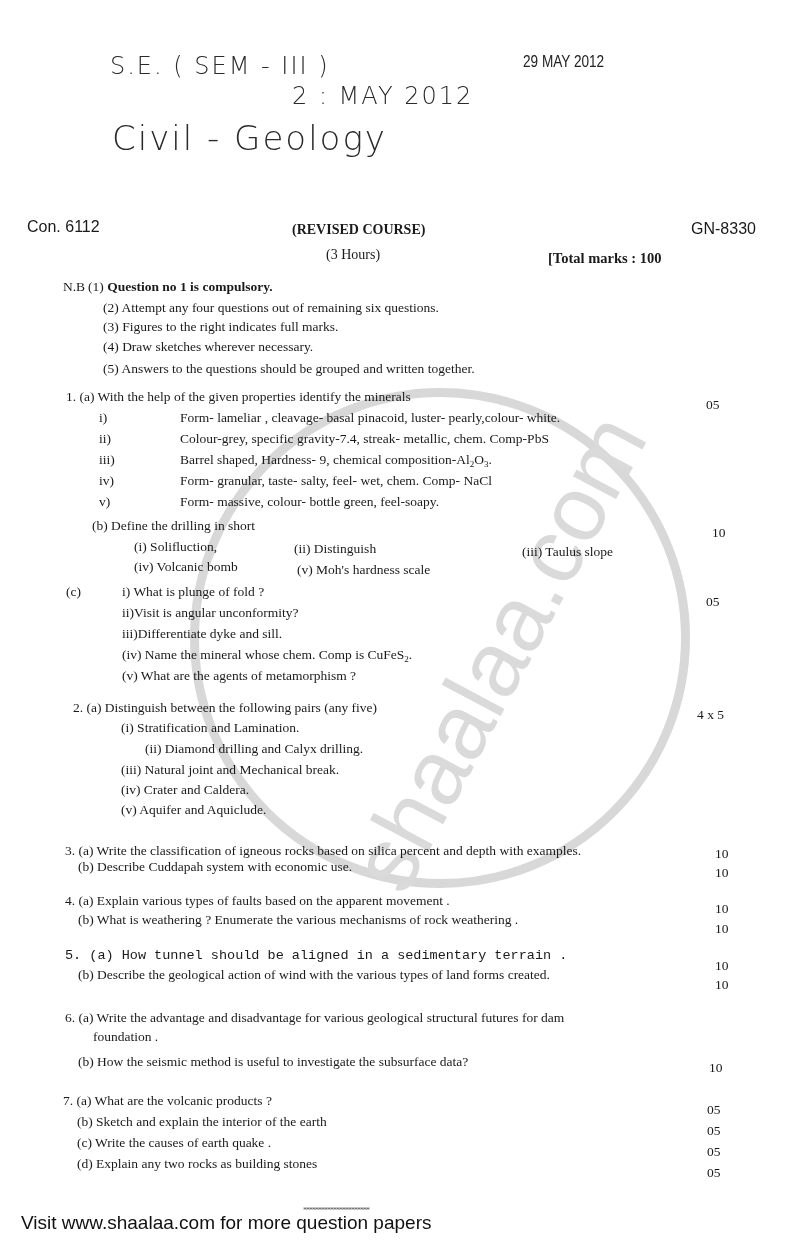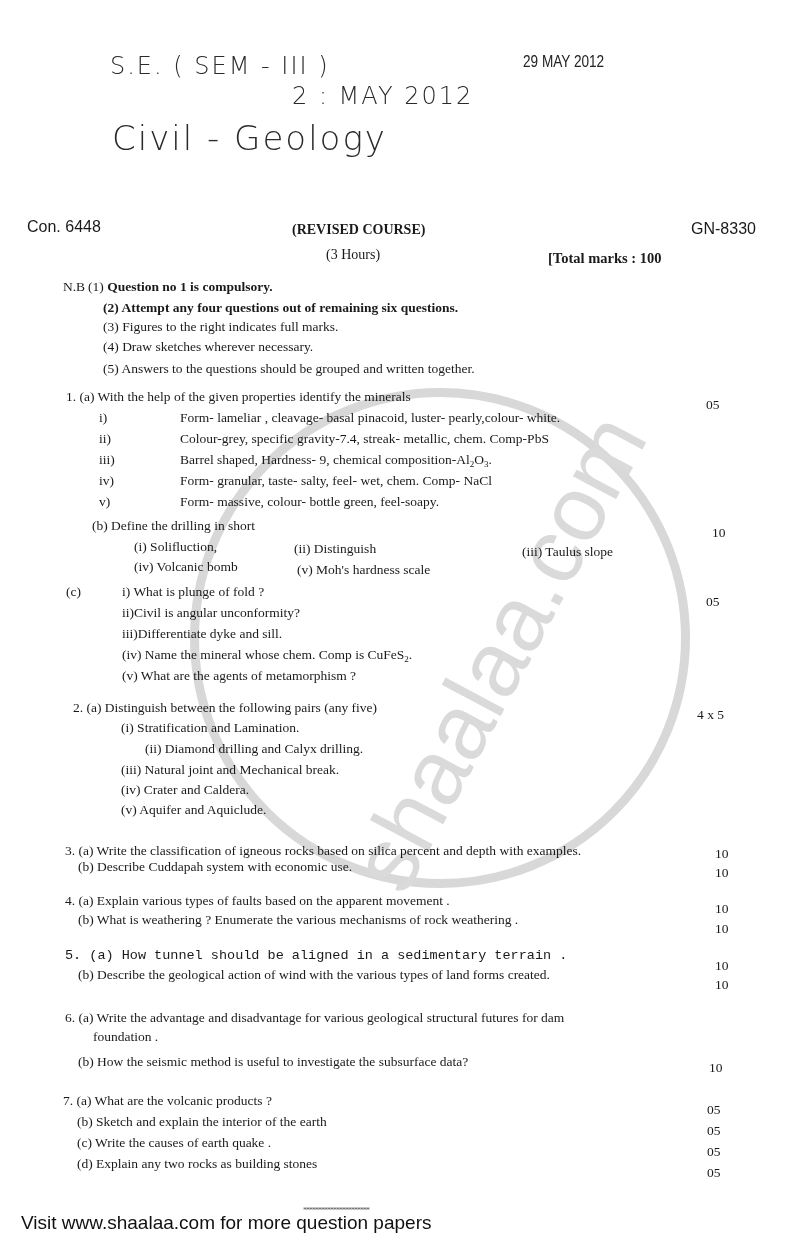--- a/index.html
+++ b/index.html
@@ -21,30 +21,30 @@
 <body>
 
 <div class="wm-circle"></div>
 <div class="wm-text">shaalaa.com</div>
 
 <div class="abs hand" style="left:110px;top:52px;font-size:24px;">S.E. ( SEM - III )</div>
 <div class="abs stamp" style="left:523px;top:52px;">29 MAY 2012</div>
 <div class="abs hand" style="left:292px;top:82px;font-size:24px;">2 : MAY 2012</div>
 <div class="abs hand" style="left:112px;top:118px;font-size:34px;">Civil - Geology</div>
 
-<div class="abs sans" style="left:27px;top:218px;font-size:16px;">Con. 6448</div>
+<div class="abs sans" style="left:27px;top:218px;font-size:16px;">Con. 6112</div>
 <div class="abs q b" style="left:292px;top:222px;font-size:14px;">(REVISED COURSE)</div>
 <div class="abs sans" style="left:691px;top:220px;font-size:16px;">GN-8330</div>
 <div class="abs q" style="left:326px;top:247px;font-size:14px;">(3 Hours)</div>
 <div class="abs q b" style="left:548px;top:250px;font-size:14.5px;">[Total marks : 100</div>
 
 <div>
   <div class="abs q" style="left:63px;top:279px;">N.B</div>
   <div class="abs q" style="left:88px;top:279px;"><span>(1)</span> <span class="b">Question no 1 is compulsory.</span></div>
-  <div class="abs q" style="left:103px;top:300px;font-weight:bold;"><span>(2)</span> <span>Attempt any four questions out of remaining six questions.</span></div>
+  <div class="abs q" style="left:103px;top:300px;"><span>(2)</span> <span>Attempt any four questions out of remaining six questions.</span></div>
   <div class="abs q" style="left:103px;top:319px;"><span>(3)</span> <span>Figures to the right indicates full marks.</span></div>
   <div class="abs q" style="left:103px;top:339px;"><span>(4)</span> <span>Draw sketches wherever necessary.</span></div>
   <div class="abs q" style="left:103px;top:361px;"><span>(5)</span> <span>Answers to the questions should be grouped and written together.</span></div>
 </div>
 
 <div>
   <div class="abs q" style="left:66px;top:389px;">1. (a) With the help of the given properties identify the minerals</div>
   <div class="abs mk" style="left:706px;top:397px;">05</div>
   <div class="abs q" style="left:99px;top:410px;">i)</div>
   <div class="abs q" style="left:180px;top:410px;">Form- lameliar , cleavage- basal pinacoid, luster- pearly,colour- white.</div>
@@ -65,21 +65,21 @@
   <div class="abs q" style="left:294px;top:541px;">(ii) Distinguish</div>
   <div class="abs q" style="left:522px;top:544px;">(iii) Taulus slope</div>
   <div class="abs q" style="left:134px;top:559px;">(iv) Volcanic bomb</div>
   <div class="abs q" style="left:297px;top:562px;">(v) Moh's  hardness scale</div>
 </div>
 
 <div>
   <div class="abs q" style="left:66px;top:584px;">(c)</div>
   <div class="abs mk" style="left:706px;top:594px;">05</div>
   <div class="abs q" style="left:122px;top:584px;">i) What is plunge of fold ?</div>
-  <div class="abs q" style="left:122px;top:605px;">ii)Civil is angular unconformity?</div>
+  <div class="abs q" style="left:122px;top:605px;">ii)Visit is angular unconformity?</div>
   <div class="abs q" style="left:122px;top:626px;">iii)Differentiate dyke and sill.</div>
   <div class="abs q" style="left:122px;top:647px;"><span>(iv) Name  the mineral whose chem. Comp is CuFeS</span><sub>2</sub><span>.</span></div>
   <div class="abs q" style="left:122px;top:668px;">(v) What are the agents of metamorphism ?</div>
 </div>
 
 <div>
   <div class="abs q" style="left:73px;top:700px;">2. (a) Distinguish between the following pairs  (any five)</div>
   <div class="abs mk" style="left:697px;top:707px;">4 x 5</div>
   <div class="abs q" style="left:121px;top:720px;">(i) Stratification and Lamination.</div>
   <div class="abs q" style="left:121px;top:741px;margin-left:24px;">(ii) Diamond drilling and Calyx drilling.</div>

